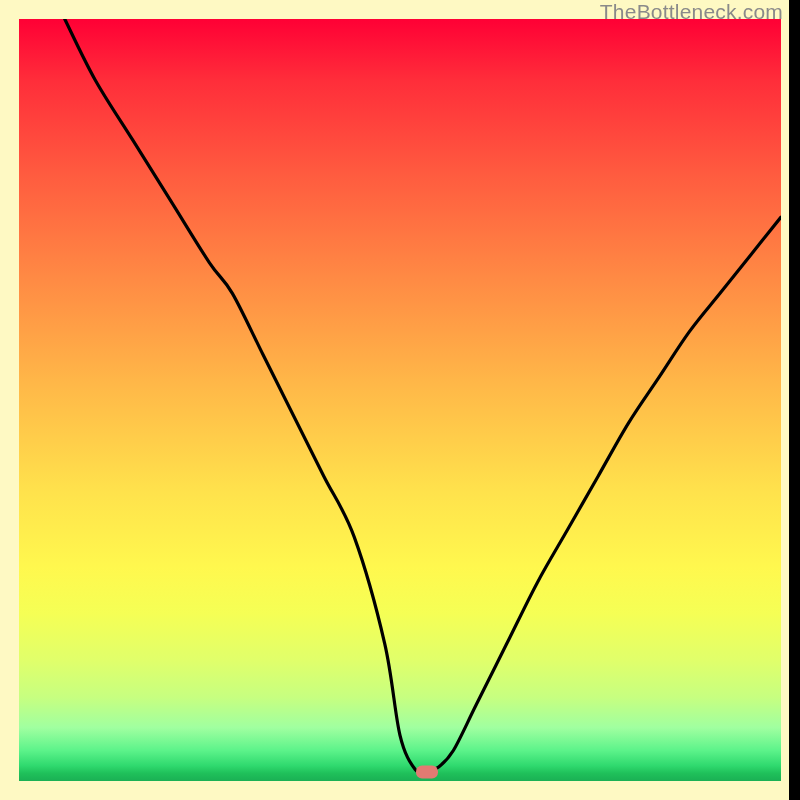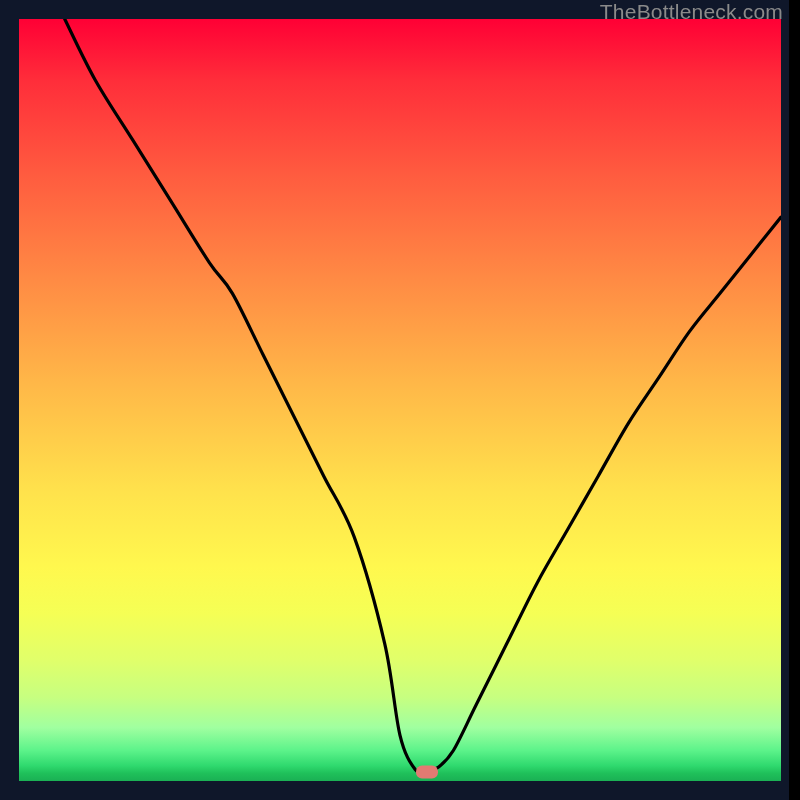--- a/index.html
+++ b/index.html
@@ -7,21 +7,21 @@
     padding: 0;
     width: 800px;
     height: 800px;
     background: #000;
     overflow: hidden;
   }
   .stage {
     position: relative;
     width: 789px;
     height: 800px;
-    background: #0f172a;
+    background: #fef9c3;
   }
   .plot {
     position: absolute;
     left: 19px;
     top: 19px;
     width: 762px;
     height: 762px;
     overflow: hidden;
   }
   .gradient {

